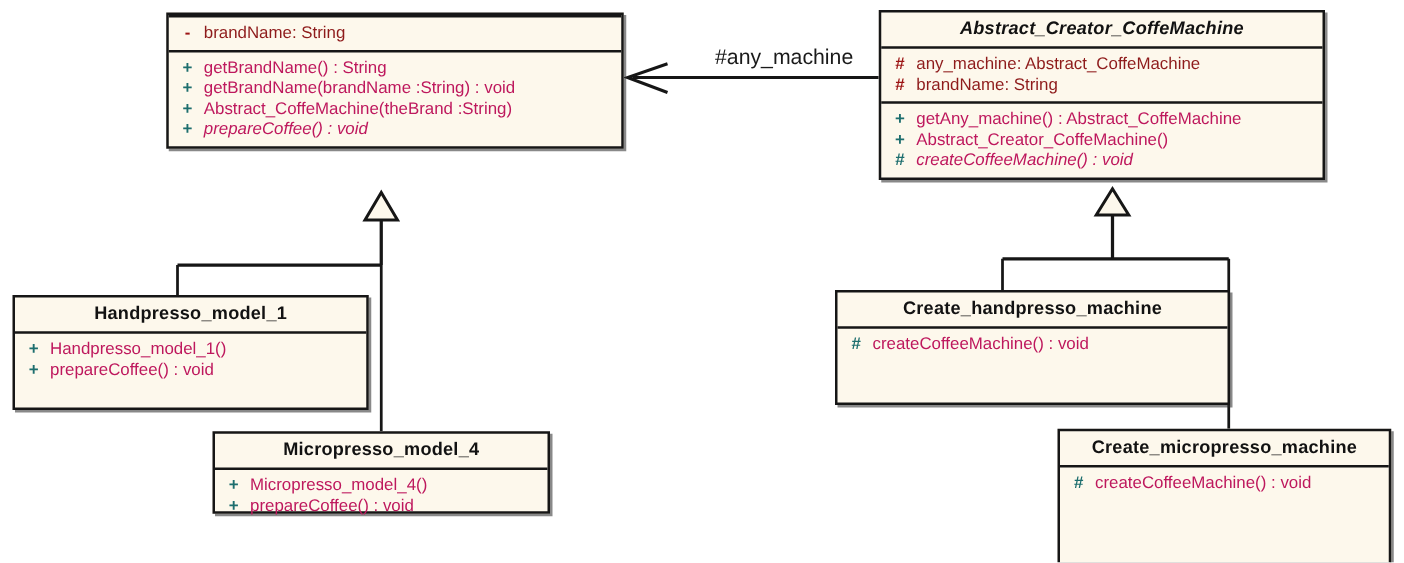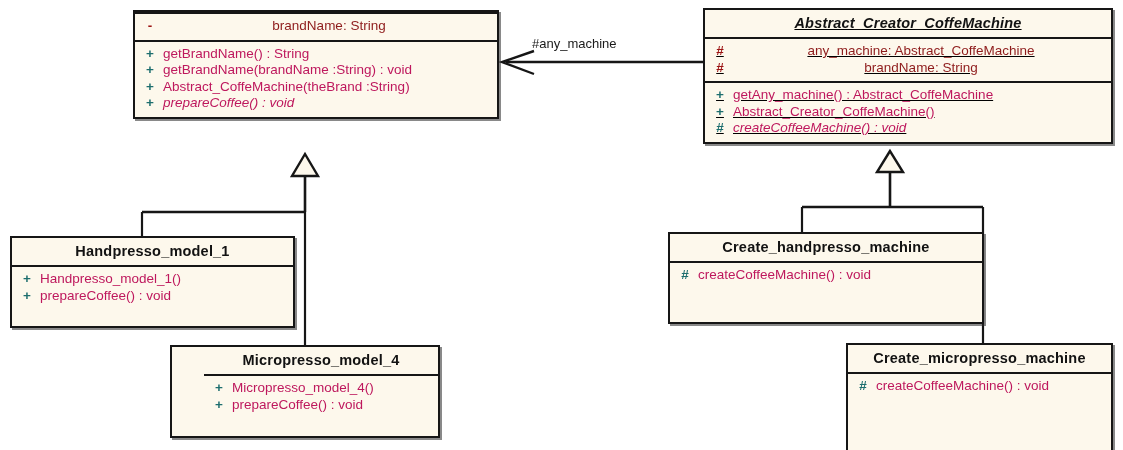--- a/index.html
+++ b/index.html
@@ -54,29 +54,30 @@
   }
   .vis {
     width: 26px;
     flex: 0 0 26px;
     text-align: center;
     font-weight: bold;
     font-size: 13.5px;
   }
   .mtext { flex: 1 1 auto; }
   .attr .vis { color: #9c1414; }
-  .attr .mtext { color: #8e1b1b; text-align: center; }
+  .attr .mtext { color: #8e1b1b; }
   .meth .vis { color: #1d6e6e; }
   .meth .mtext { color: #be185d; }
   .meth.abstract-op .mtext { font-style: italic; }
   .edge-label {
     position: absolute;
-    font-size: 13px;
+    font-size: 17px;
     color: #1a1a1a;
     white-space: nowrap;
+    margin-left: 40px;
   }
 </style>
 </head>
 <body>
 
 <div id="canvas">
 
   <svg id="wires" viewBox="0 0 1123 450" xmlns="http://www.w3.org/2000/svg">
 
     <g>
@@ -121,21 +122,21 @@
         <span class="vis">+</span>
         <span class="mtext">Abstract_CoffeMachine(theBrand :String)</span>
       </div>
       <div class="member meth abstract-op">
         <span class="vis">+</span>
         <span class="mtext">prepareCoffee() : void</span>
       </div>
     </div>
   </div>
 
-  <div class="uml-class" style="left:703px; top:8px; width:410px;text-decoration:underline;">
+  <div class="uml-class" style="left:703px; top:8px; width:357px;">
     <div class="uml-title abstract">Abstract_Creator_CoffeMachine</div>
     <div class="compartment">
       <div class="member attr">
         <span class="vis">#</span>
         <span class="mtext">any_machine:  Abstract_CoffeMachine</span>
       </div>
       <div class="member attr">
         <span class="vis">#</span>
         <span class="mtext">brandName:  String</span>
       </div>
@@ -165,21 +166,21 @@
         <span class="vis">+</span>
         <span class="mtext">Handpresso_model_1()</span>
       </div>
       <div class="member meth">
         <span class="vis">+</span>
         <span class="mtext">prepareCoffee() : void</span>
       </div>
     </div>
   </div>
 
-  <div class="uml-class" style="left:170px; top:345px; width:270px; height:93px;padding-left:32px;">
+  <div class="uml-class" style="left:170px; top:345px; width:270px; height:66px;">
     <div class="uml-title">Micropresso_model_4</div>
     <div class="compartment">
       <div class="member meth">
         <span class="vis">+</span>
         <span class="mtext">Micropresso_model_4()</span>
       </div>
       <div class="member meth">
         <span class="vis">+</span>
         <span class="mtext">prepareCoffee() : void</span>
       </div>

